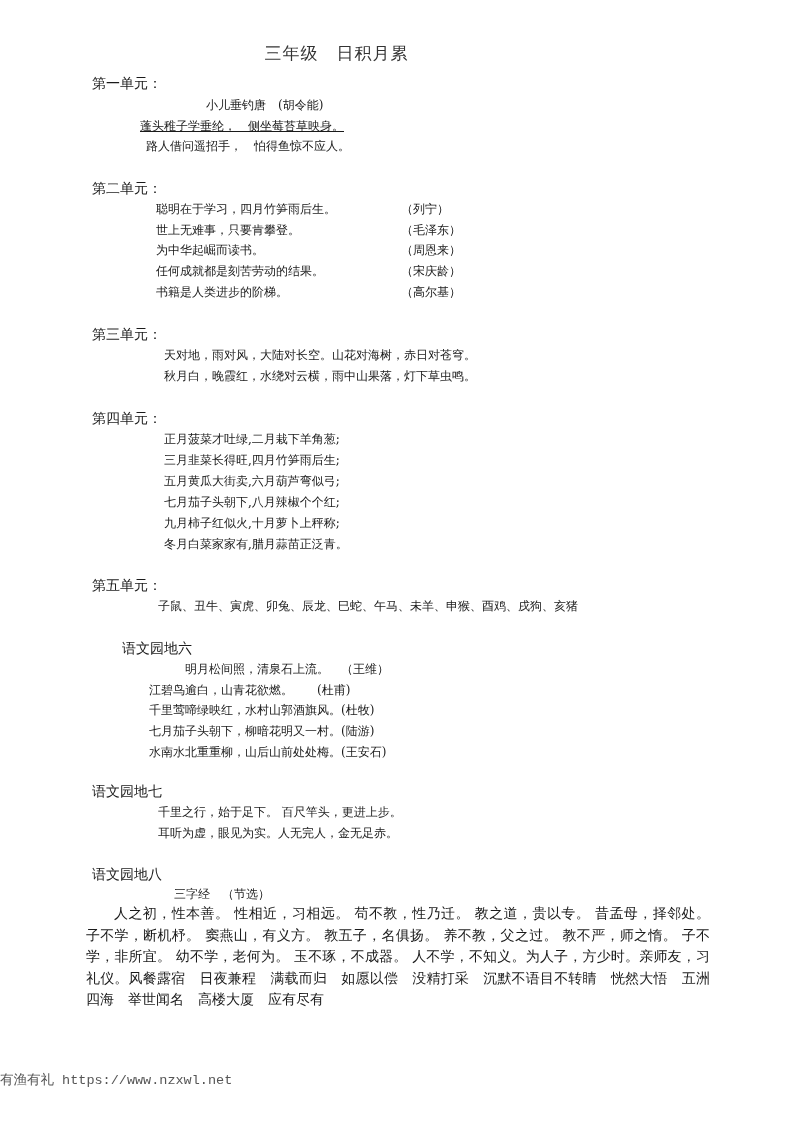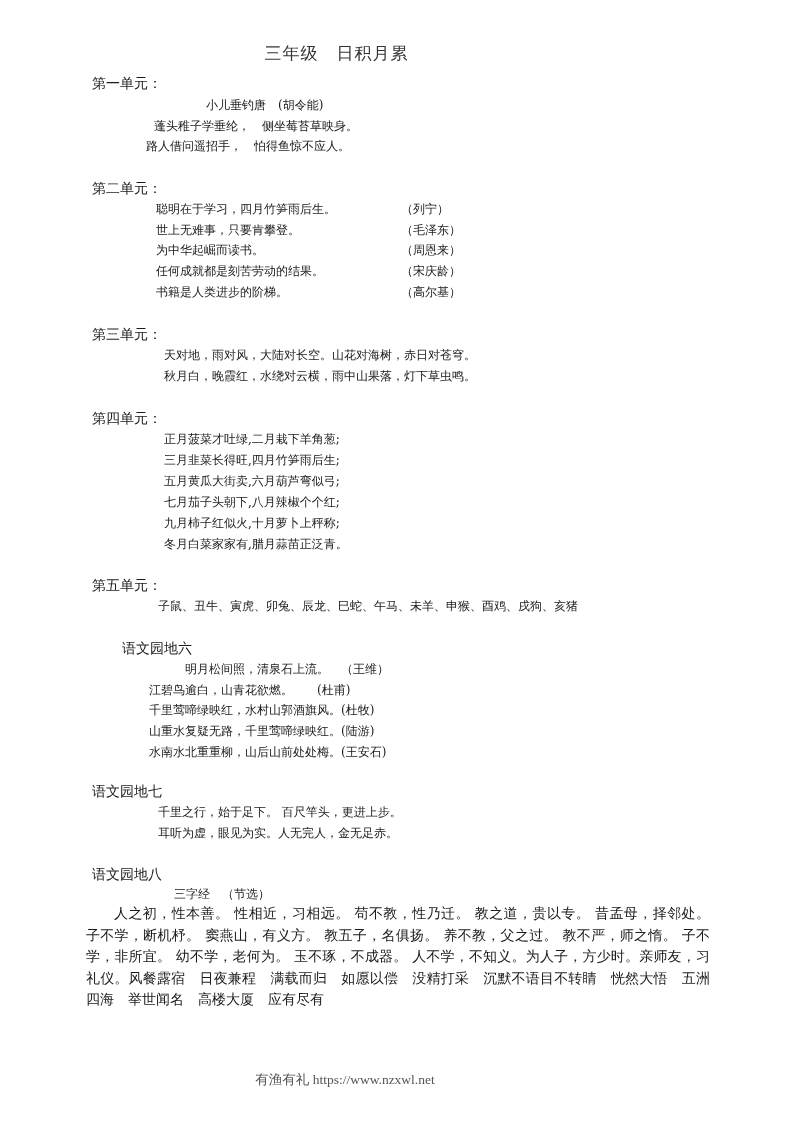--- a/index.html
+++ b/index.html
@@ -4,31 +4,31 @@
 <style>
   html, body { margin: 0; padding: 0; background: #ffffff; }
   body { width: 793px; height: 1122px; position: relative; overflow: hidden;
          font-family: "DejaVu Serif", "Liberation Serif", serif; color: #1a1a1a; }
   .abs { position: absolute; white-space: pre; font-size: 12px; line-height: 20px; }
   .title { position: absolute; left: 0; width: 673px; top: 42px; text-align: center;
            font-size: 17px; color: #333; letter-spacing: 1px; white-space: pre; }
   .heading { font-size: 14px; }
   .para { position: absolute; left: 86px; top: 903px; width: 624px; font-size: 14px;
           line-height: 21.5px; text-indent: 28px; text-align: justify; white-space: normal; }
-  .footer { position: absolute; left: 0; width: 690px; top: 1071px; text-align: center;
-            font-family: Liberation Serif, serif; font-size: 13.5px; color: #555; white-space: pre; }
+  .footer { position: absolute; left: 0; width: 690px; top: 1071px; 
+            font-family: Liberation Mono, monospace; font-size: 13.5px; color: #555; white-space: pre; }
 </style>
 </head>
 <body>
 
 <div class="title">三年级　日积月累</div>
 
 <div class="abs heading" style="left:92px;top:73px;">第一单元：</div>
 <div class="abs" style="left:206px;top:95px;">小儿垂钓唐　(胡令能)</div>
-<div class="abs" style="left:154px;top:116px;">蓬头稚子学垂纶，　侧坐莓苔草映身。</div>
+<div class="abs" style="left:140px;top:116px;text-decoration:underline;">蓬头稚子学垂纶，　侧坐莓苔草映身。</div>
 <div class="abs" style="left:146px;top:136px;">路人借问遥招手，　怕得鱼惊不应人。</div>
 
 <div class="abs heading" style="left:92px;top:178px;">第二单元：</div>
 <div class="abs" style="left:156px;top:199px;">聪明在于学习，四月竹笋雨后生。</div>
 <div class="abs" style="left:401px;top:199px;">（列宁）</div>
 <div class="abs" style="left:156px;top:220px;">世上无难事，只要肯攀登。</div>
 <div class="abs" style="left:401px;top:220px;">（毛泽东）</div>
 <div class="abs" style="left:156px;top:240px;">为中华起崛而读书。</div>
 <div class="abs" style="left:401px;top:240px;">（周恩来）</div>
 <div class="abs" style="left:156px;top:261px;">任何成就都是刻苦劳动的结果。</div>
@@ -48,21 +48,21 @@
 <div class="abs" style="left:164px;top:513px;">九月柿子红似火,十月萝卜上秤称;</div>
 <div class="abs" style="left:164px;top:534px;">冬月白菜家家有,腊月蒜苗正泛青。</div>
 
 <div class="abs heading" style="left:92px;top:575px;">第五单元：</div>
 <div class="abs" style="left:158px;top:596px;">子鼠、丑牛、寅虎、卯兔、辰龙、巳蛇、午马、未羊、申猴、酉鸡、戌狗、亥猪</div>
 
 <div class="abs heading" style="left:104px;top:638px;margin-left:18px;">语文园地六</div>
 <div class="abs" style="left:149px;top:659px;padding-left:36px;">明月松间照，清泉石上流。　（王维）</div>
 <div class="abs" style="left:149px;top:680px;">江碧鸟逾白，山青花欲燃。　　(杜甫)</div>
 <div class="abs" style="left:149px;top:700px;">千里莺啼绿映红，水村山郭酒旗风。(杜牧)</div>
-<div class="abs" style="left:149px;top:721px;">山重水复疑无路，千里莺啼绿映红。(陆游)</div>
+<div class="abs" style="left:149px;top:721px;">七月茄子头朝下，柳暗花明又一村。(陆游)</div>
 <div class="abs" style="left:149px;top:742px;">水南水北重重柳，山后山前处处梅。(王安石)</div>
 
 <div class="abs heading" style="left:92px;top:781px;">语文园地七</div>
 <div class="abs" style="left:158px;top:802px;">千里之行，始于足下。 百尺竿头，更进上步。</div>
 <div class="abs" style="left:158px;top:823px;">耳听为虚，眼见为实。人无完人，金无足赤。</div>
 
 <div class="abs heading" style="left:92px;top:864px;">语文园地八</div>
 <div class="abs" style="left:174px;top:884px;">三字经　（节选）</div>
 <div class="para">人之初，性本善。 性相近，习相远。 苟不教，性乃迁。 教之道，贵以专。 昔孟母，择邻处。 子不学，断机杼。 窦燕山，有义方。 教五子，名俱扬。 养不教，父之过。 教不严，师之惰。 子不学，非所宜。 幼不学，老何为。 玉不琢，不成器。 人不学，不知义。为人子，方少时。亲师友，习礼仪。风餐露宿　日夜兼程　满载而归　如愿以偿　没精打采　沉默不语目不转睛　恍然大悟　五洲四海　举世闻名　高楼大厦　应有尽有</div>
 

